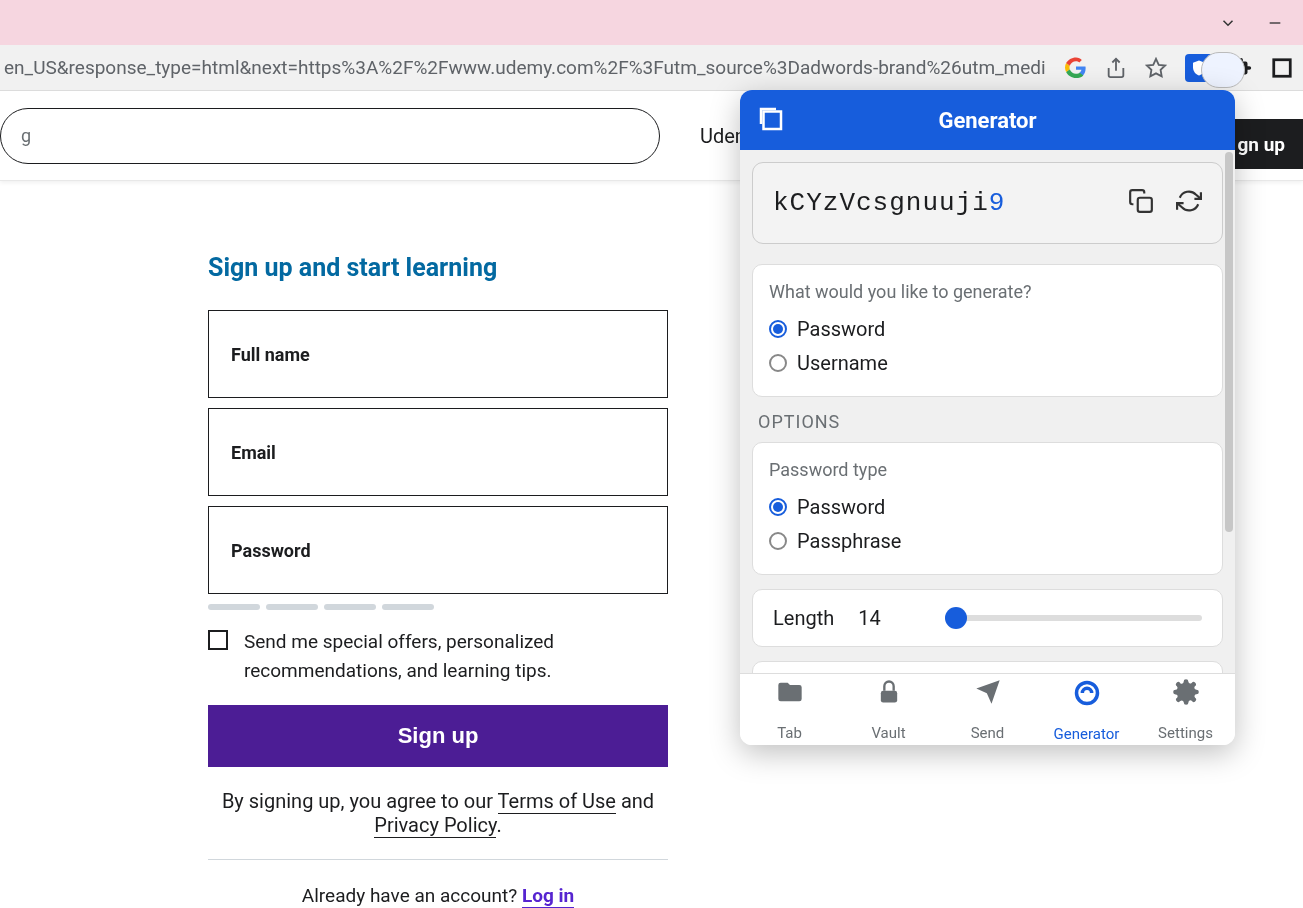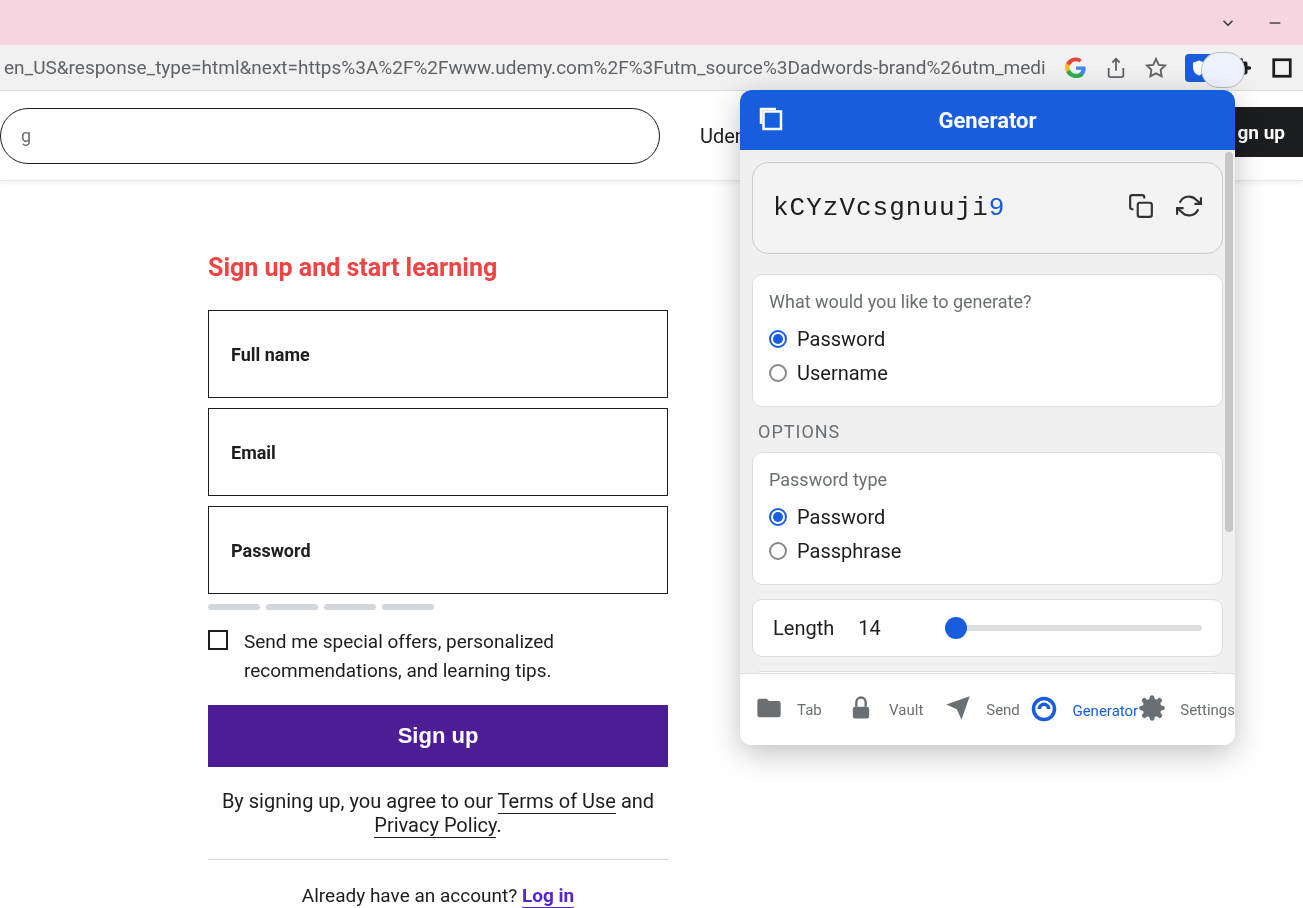--- a/index.html
+++ b/index.html
@@ -13,64 +13,64 @@
     .urlbar-row { height: 46px; background: #f1f1f1; border-bottom: 1px solid #ddd; display: flex; align-items: center; padding: 0 10px 0 0; }
     .urlbar-text { flex: 0 1 auto; color: #5f6368; font-size: 19px; white-space: nowrap; overflow: hidden; padding-left: 4px; }
     .urlbar-icons { display: flex; align-items: center; gap: 18px; margin-left: 18px; }
     .icon-slot { display: flex; align-items: center; justify-content: center; }
     .bitwarden-ext { background: #175ddc; border-radius: 4px; width: 28px; height: 28px; display: flex; align-items: center; justify-content: center; color: #fff; font-weight: bold; }
     
     
     .udemy-nav { height: 90px; display: flex; align-items: center; padding: 0 20px; border-bottom: 1px solid #e8e8e8; box-shadow: 0 2px 4px rgba(0,0,0,0.06); position: relative; }
     .search-pill { border: 1px solid #1c1d1f; border-radius: 9999px; height: 56px; width: 660px; margin-left: -20px; display: flex; align-items: center; padding: 0 20px; color: #6a6f73; font-size: 18px; }
     .udemy-word { margin-left: 40px; font-size: 20px; color: #1c1d1f; }
-    .signup-btn-nav { position: absolute; right: 0; top: 16px; height: 50px; background: #1c1d1f; color: #fff; font-weight: 700; font-size: 19px; padding: 0 18px; display: flex; align-items: center; }
+    .signup-btn-nav { position: absolute; right: 0; top: 28px; height: 50px; background: #1c1d1f; color: #fff; font-weight: 700; font-size: 19px; padding: 0 18px; display: flex; align-items: center; }
     
     
     .signup-area { width: 460px; margin: 72px 0 0 208px; }
-    .signup-area h1 { font-size: 25px; font-weight: 700; color: #ef4444; margin-bottom: 28px; }
+    .signup-area h1 { font-size: 25px; font-weight: 700; color: #0369a1; margin-bottom: 28px; }
     .form-field { border: 1px solid #1c1d1f; height: 88px; display: flex; align-items: center; padding: 0 22px; font-weight: 700; font-size: 18px; color: #1c1d1f; margin-bottom: 10px; cursor: text; }
     .strength-bar { display: flex; gap: 6px; margin: 8px 0 18px; }
     .strength-seg { width: 52px; height: 6px; background: #d1d7dc; border-radius: 3px; }
     .checkbox-row { display: flex; gap: 16px; align-items: flex-start; margin-bottom: 20px; }
     .checkbox-box { width: 20px; height: 20px; border: 2px solid #1c1d1f; flex-shrink: 0; margin-top: 2px; }
     .checkbox-label { font-size: 19px; color: #1c1d1f; line-height: 1.5; }
     .signup-submit { width: 100%; height: 62px; background: #4c1d95; color: #fff; font-size: 22px; font-weight: 700; border: none; cursor: pointer; }
     .terms-row { text-align: center; font-size: 20px; color: #1c1d1f; margin-top: 22px; padding-bottom: 22px; border-bottom: 1px solid #d1d7dc; }
     .terms-row .underline { border-bottom: 1px solid #1c1d1f; }
     .login-row { text-align: center; font-size: 19px; color: #1c1d1f; margin-top: 24px; }
     .login-link { color: #5624d0; font-weight: 700; border-bottom: 2px solid #5624d0; }
     
     
     .bw-popup { position: absolute; top: 90px; left: 740px; width: 495px; height: 655px; background: #fff; border-radius: 12px; box-shadow: 0 8px 30px rgba(0,0,0,0.25); overflow: hidden; display: flex; flex-direction: column; }
     .bw-header { background: #175ddc; height: 60px; display: flex; align-items: center; justify-content: center; position: relative; }
     .bw-header-title { color: #fff; font-weight: 700; font-size: 22px; }
     .bw-popout { position: absolute; left: 16px; top: 14px; }
     .bw-body { flex: 1; background: #f0f0f0; padding: 12px; overflow-y: auto; }
     .bw-scrollbar { position: absolute; right: 2px; top: 62px; width: 8px; height: 380px; background: #c7c7c7; border-radius: 4px; }
     .bw-card { background: #fff; border: 1px solid #ddd; border-radius: 10px; padding: 16px; margin-bottom: 14px; }
-    .bw-gen-card { background: #f3f3f3; border: 1px solid #ccc; border-radius: 16px; height: 92px; display: flex; align-items: center; padding: 0 20px; margin-bottom: 20px; }
+    .bw-gen-card { background: #f3f3f3; border: 1px solid #ccc; border-radius: 11px; height: 82px; display: flex; align-items: center; padding: 0 20px; margin-bottom: 20px; }
     .bw-gen-text { font-family: 'Courier New', monospace; font-size: 26px; letter-spacing: 1px; flex: 1; color: #1c1d1f; }
     .bw-gen-text .num { color: #175ddc; }
     .bw-gen-actions { display: flex; gap: 22px; }
     .bw-q { color: #6a6f73; font-size: 18px; margin-bottom: 10px; }
     .bw-radio-row { display: flex; align-items: center; gap: 10px; font-size: 20px; color: #1c1d1f; padding: 5px 0; }
     .bw-radio { width: 18px; height: 18px; border-radius: 50%; border: 2px solid #175ddc; position: relative; }
     .bw-radio.checked::after { content: ''; position: absolute; width: 10px; height: 10px; background: #175ddc; border-radius: 50%; top: 2px; left: 2px; }
     .bw-radio.unchecked { border-color: #888; }
     .bw-section-label { color: #6a6f73; font-size: 18px; letter-spacing: 1px; margin: 0 0 10px 6px; }
     .bw-length-card { background: #fff; border: 1px solid #ddd; border-radius: 10px; padding: 16px 20px; display: flex; align-items: center; gap: 24px; margin-bottom: 14px; justify-content: flex-end; }
     .bw-length-label { font-size: 20px; color: #1c1d1f; }
     .bw-length-val { font-size: 20px; color: #1c1d1f; }
     .bw-slider { flex: 1; height: 6px; background: #ddd; border-radius: 3px; position: relative; margin-left: 40px; }
     .bw-slider-thumb { width: 22px; height: 22px; background: #175ddc; border-radius: 50%; position: absolute; top: -8px; left: 0; }
     .bw-az-card { background: #fff; border: 1px solid #ddd; border-radius: 10px; padding: 14px 20px; display: flex; align-items: center; justify-content: space-between; height: 30px; overflow: hidden; }
     
     .bw-bottombar { height: 72px; border-top: 1px solid #ddd; display: flex; background: #fff; }
-    .bw-tab { flex: 1; display: flex; flex-direction: row; align-items: center; justify-content: center; gap: 14px; cursor: pointer; }
+    .bw-tab { flex: 1; display: flex; flex-direction: column; align-items: center; justify-content: center; gap: 14px; cursor: pointer; }
     .bw-tab-icon { color: #6a6f73; }
     .bw-tab-label { font-size: 15px; color: #6a6f73; }
     .bw-tab.active { border-top: 2px solid transparent; }
     .bw-tab.active .bw-tab-icon, .bw-tab.active .bw-tab-label { color: #175ddc; }
     
     .ext-highlight { position: absolute; right: 58px; top: 52px; width: 44px; height: 36px; border: 1px solid #bbb; border-radius: 18px; background: #eef3ff; }
   </style>
 </head>
 <body>
 

